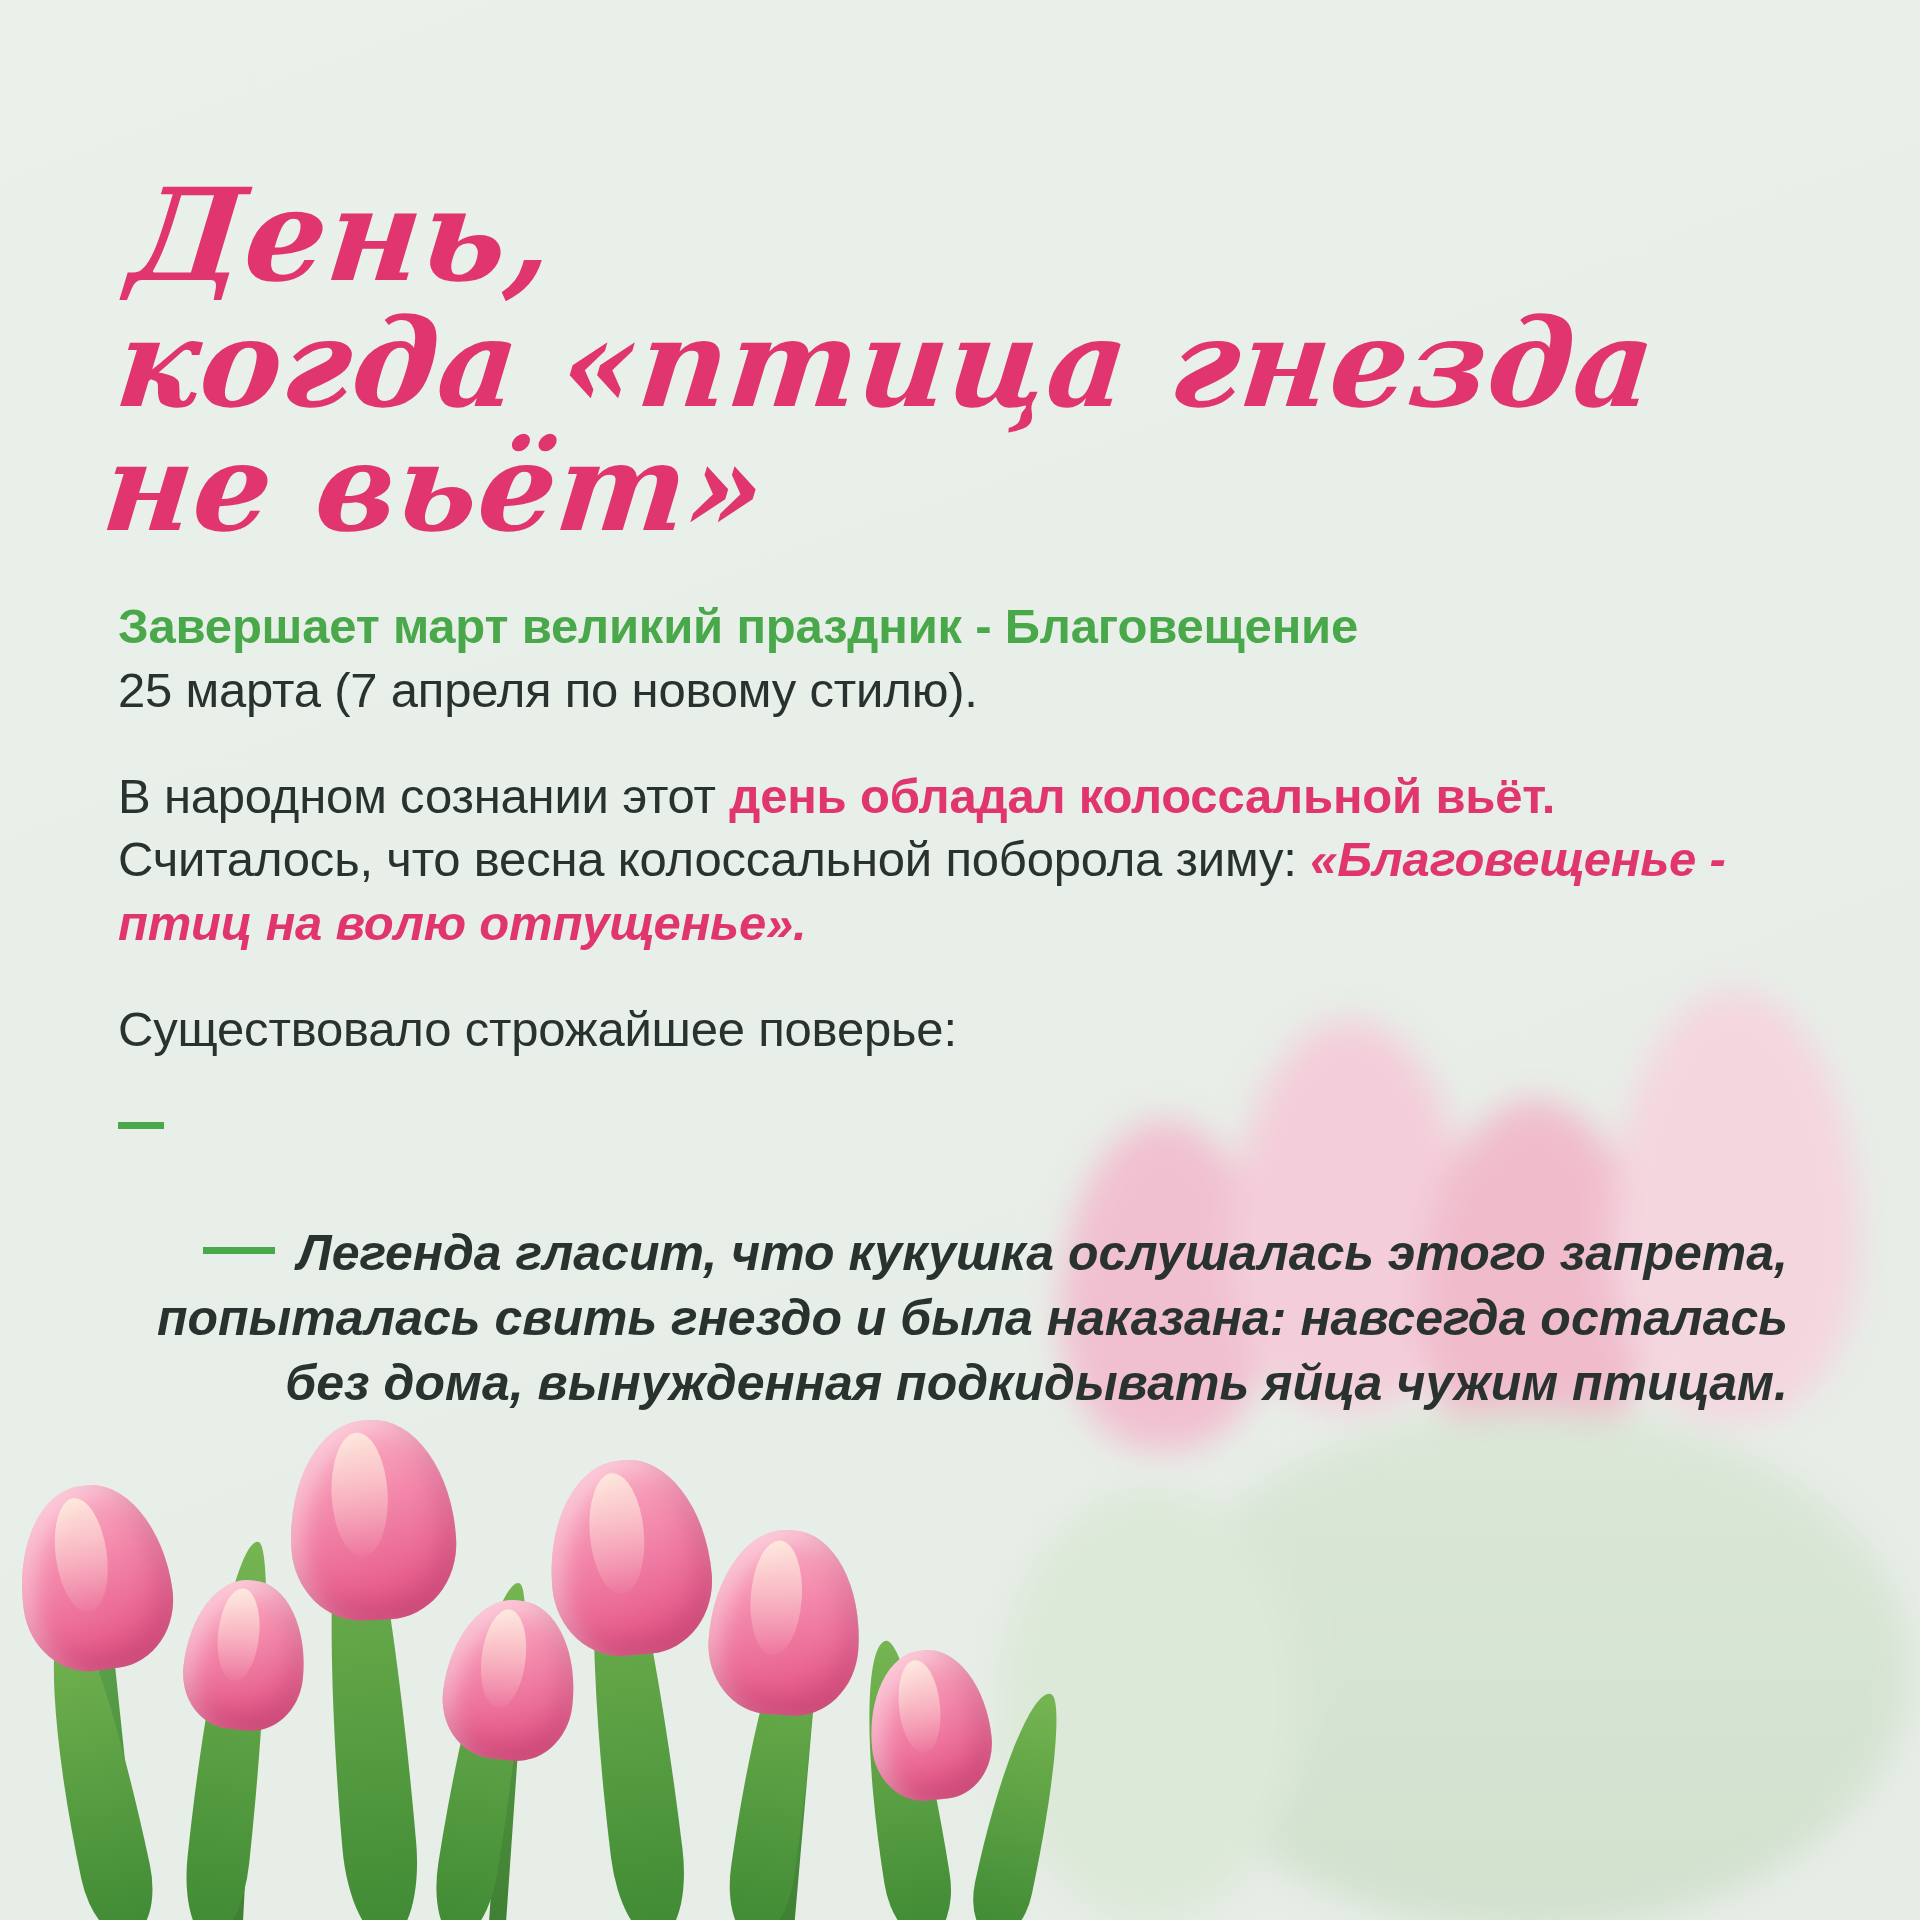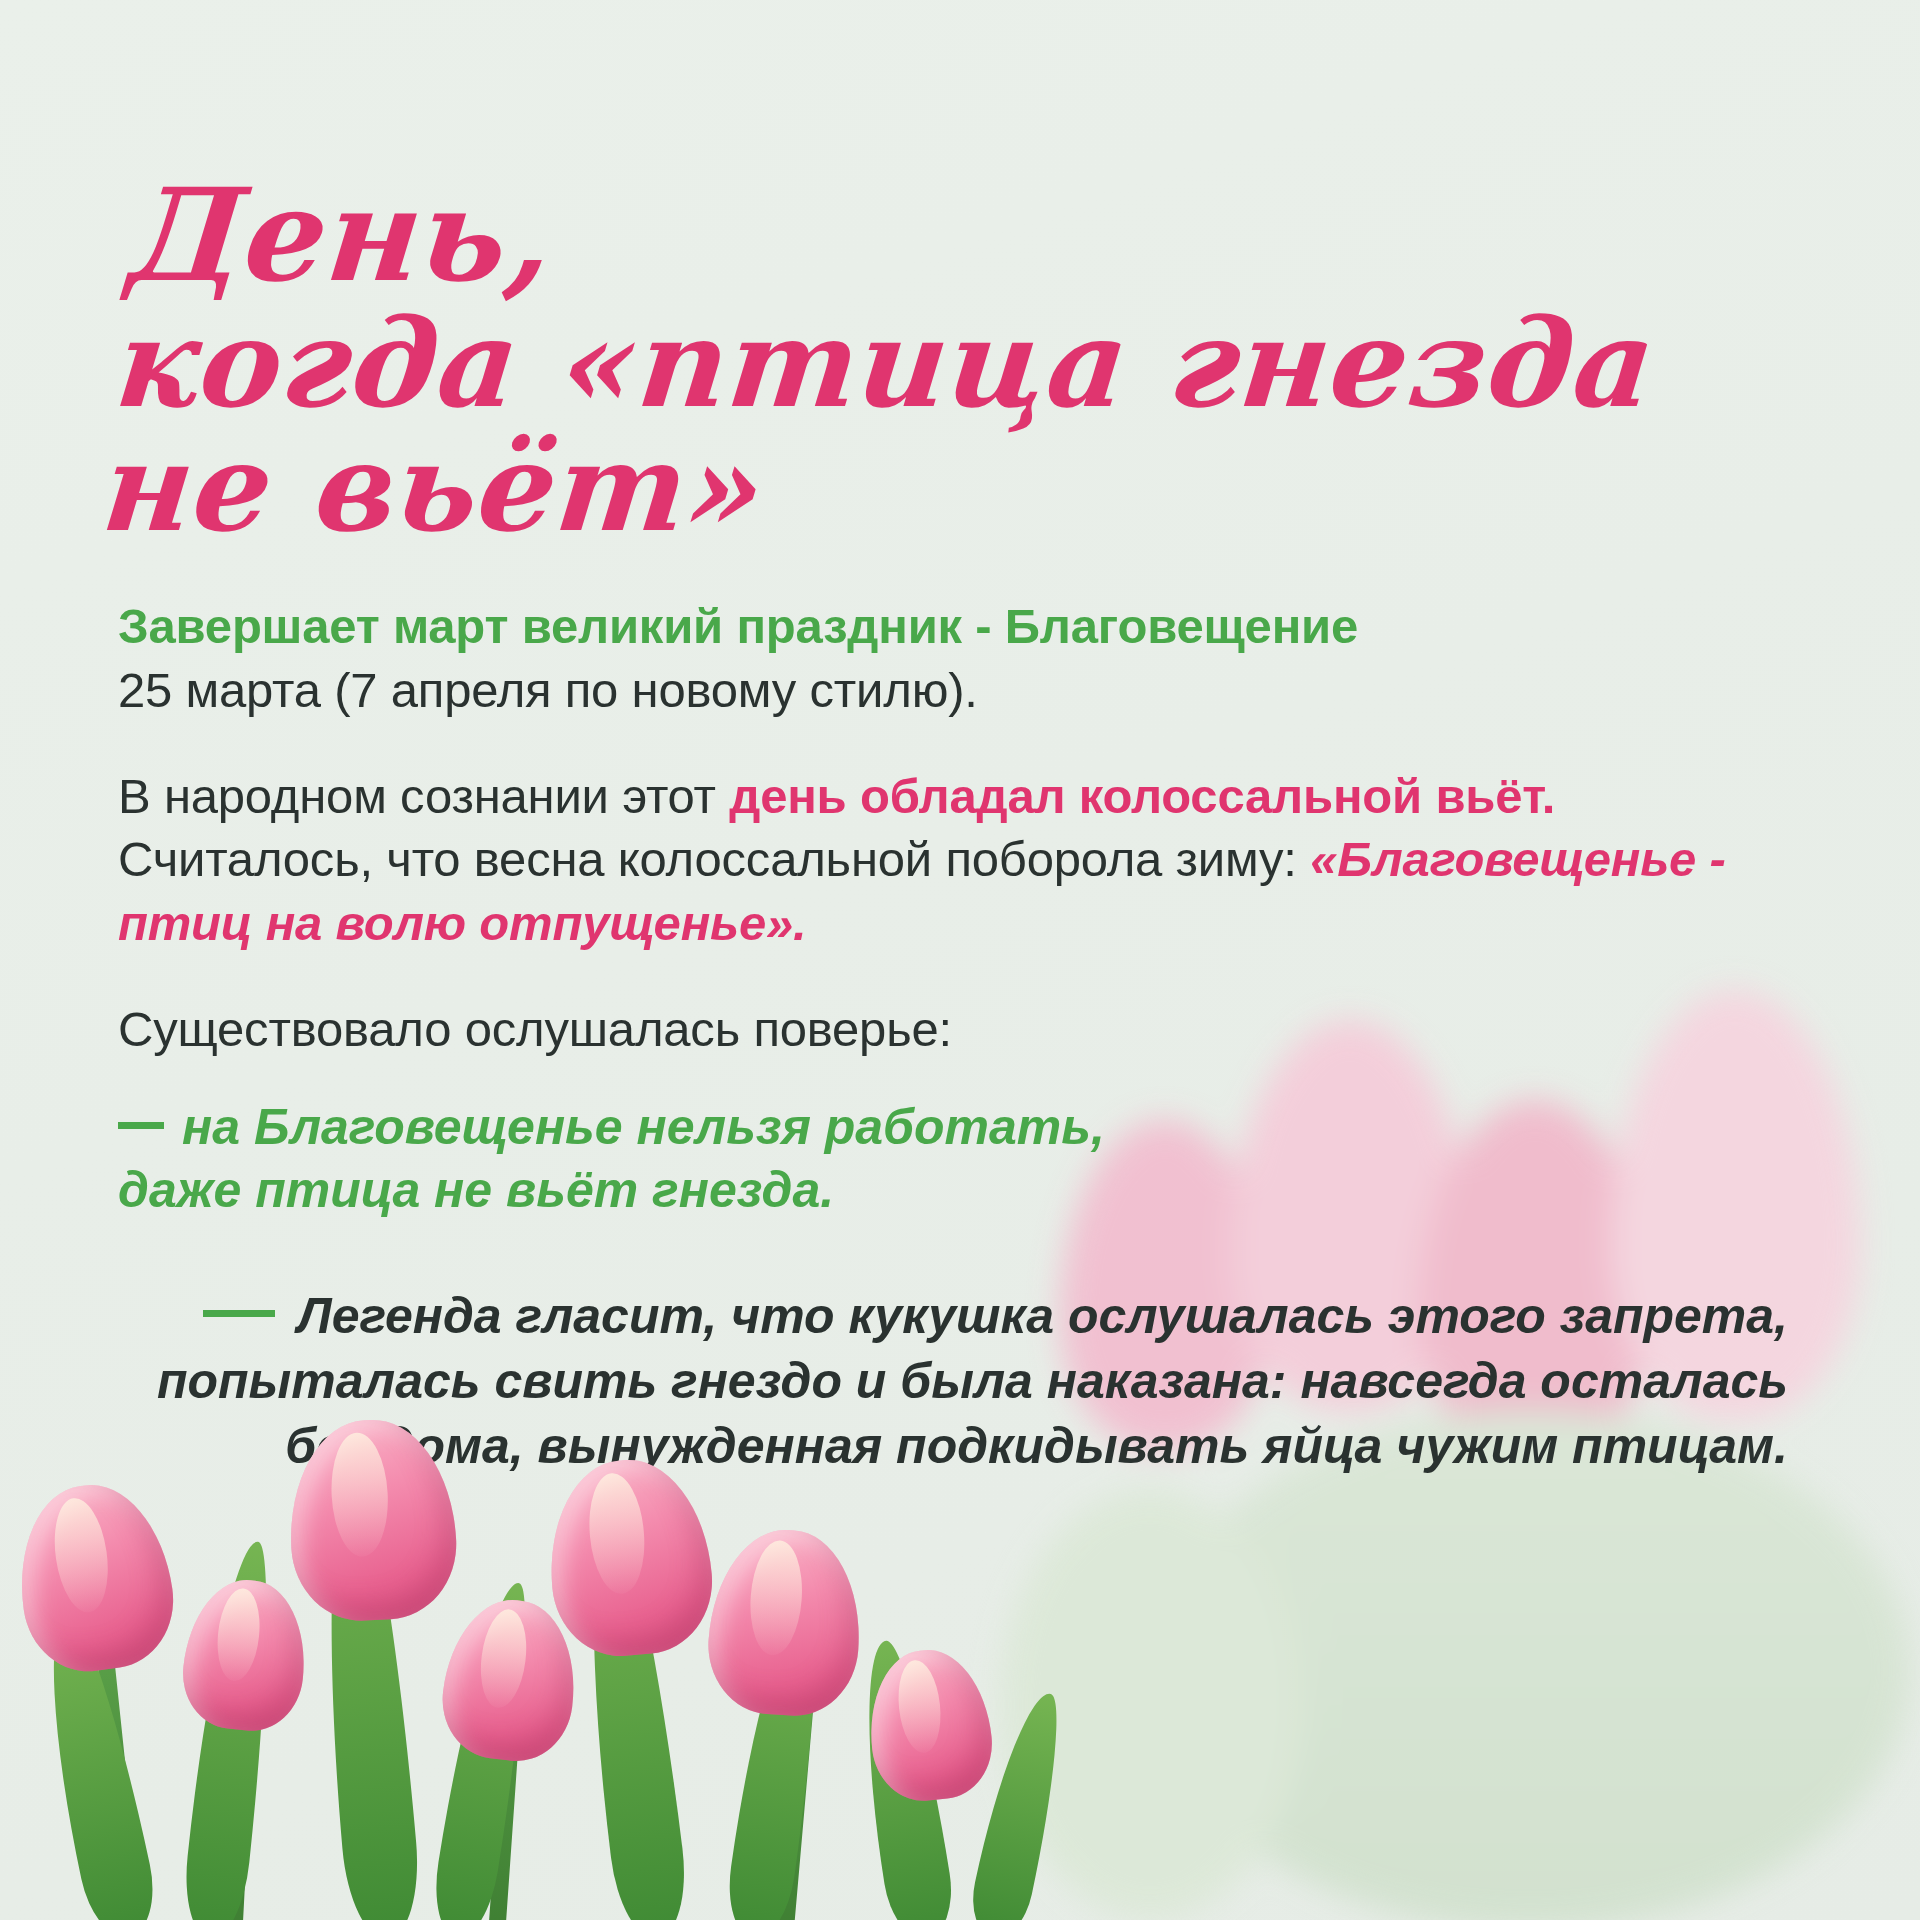--- a/index.html
+++ b/index.html
@@ -188,24 +188,23 @@
 
     <p class="para">
       <span class="green-bold">Завершает март великий праздник - Благовещение</span><br>
       <span>25 марта (7 апреля по новому стилю).</span>
     </p>
 
     <p class="para">
       <span>В народном сознании этот </span><span class="pink-bold">день обладал колоссальной вьёт.</span><span> Считалось, что весна колоссальной поборола зиму: </span><span class="pink-italic">«Благовещенье - птиц на волю отпущенье».</span>
     </p>
 
-    <p class="para belief">Существовало ослушалась поверье:</p>
-
-    <p class="rule-block"><span class="dash"></span><span style="white-space:pre-line; display:inline">на Благовещенье нельзя работать,
-даже птица не вьёт гнезда.</span></p>
+    <p class="para belief">Существовало строжайшее поверье:</p>
+
+    <p class="rule-block"><span class="dash"></span></p>
 
     <p class="legend"><span class="dash-green"></span><span>Легенда гласит, что кукушка ослушалась этого запрета, попыталась свить гнездо и была наказана: навсегда осталась без дома, вынужденная подкидывать яйца чужим птицам.</span></p>
 
   </div>
 
   <div class="tulips">
 
     <div class="stem" style="left:110px; height:300px; transform:rotate(-6deg);"></div>
     <div class="stem" style="left:235px; height:360px; transform:rotate(3deg);"></div>
     <div class="stem" style="left:360px; height:420px; transform:rotate(-2deg);"></div>

